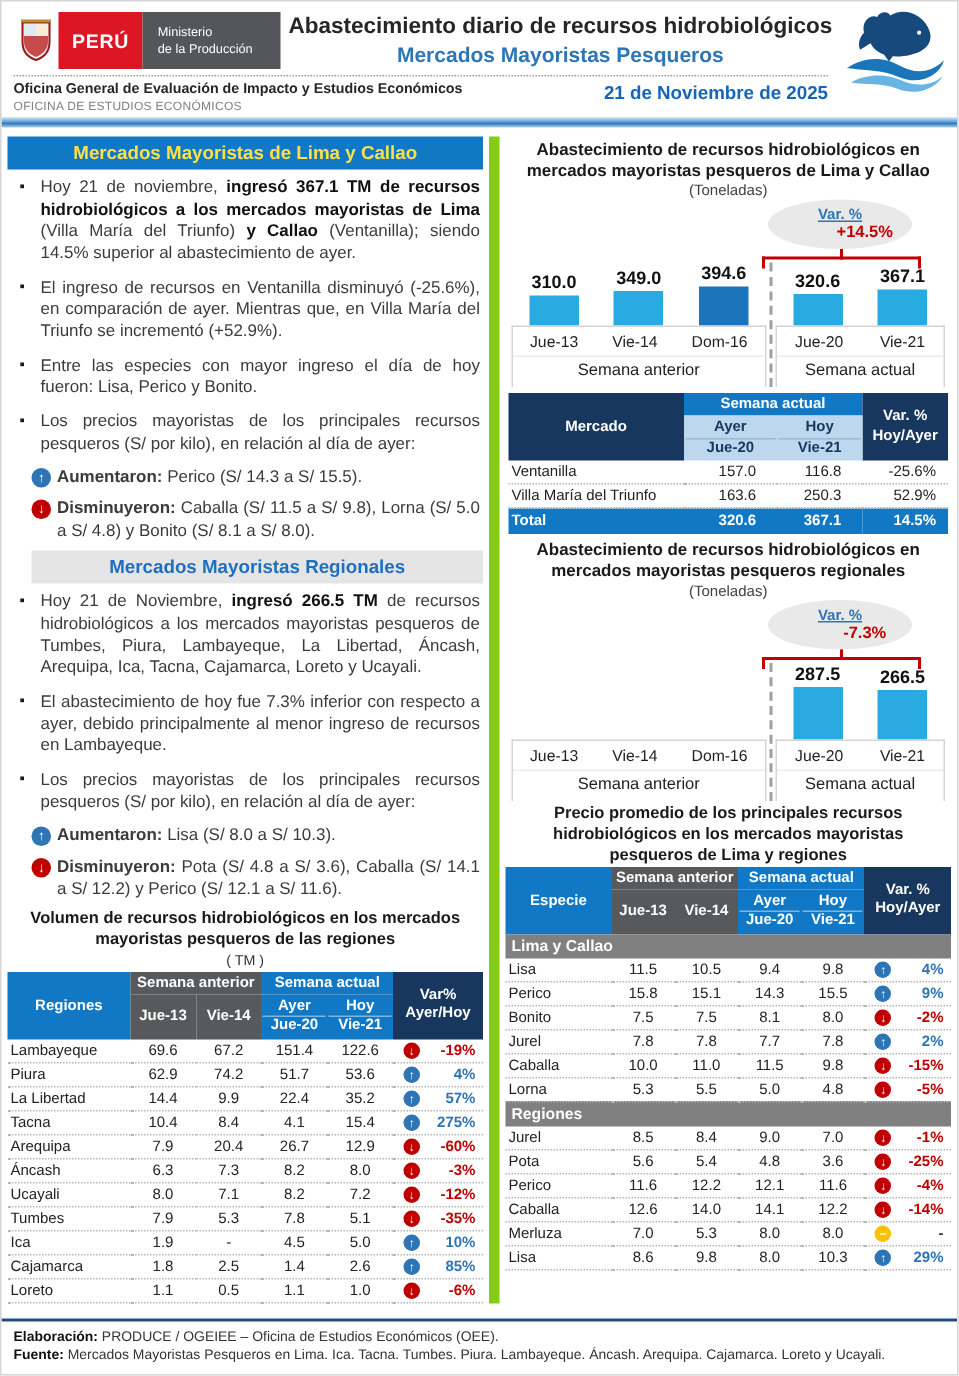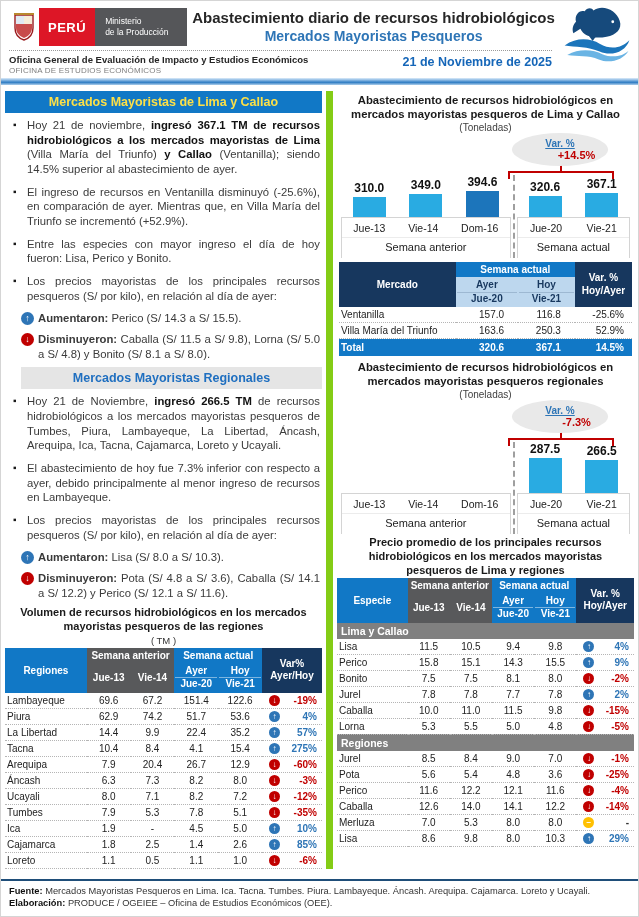--- a/index.html
+++ b/index.html
@@ -740,16 +740,16 @@
                   <span class="vpct pos">29%</span>
                 </div>
               </td>
             </tr>
           </tbody>
       </table>
     </div>
   </div>
 
   <div class="footer">
+    <p><b>Elaboración:</b><span> PRODUCE / OGEIEE – Oficina de Estudios Económicos (OEE).</span></p>
     <p><b>Fuente:</b><span> Mercados Mayoristas Pesqueros en Lima. Ica. Tacna. Tumbes. Piura. Lambayeque. Áncash. Arequipa. Cajamarca. Loreto y Ucayali.</span></p>
-    <p><b>Elaboración:</b><span> PRODUCE / OGEIEE – Oficina de Estudios Económicos (OEE).</span></p>
   </div>
 </div>
 
 </body></html>

